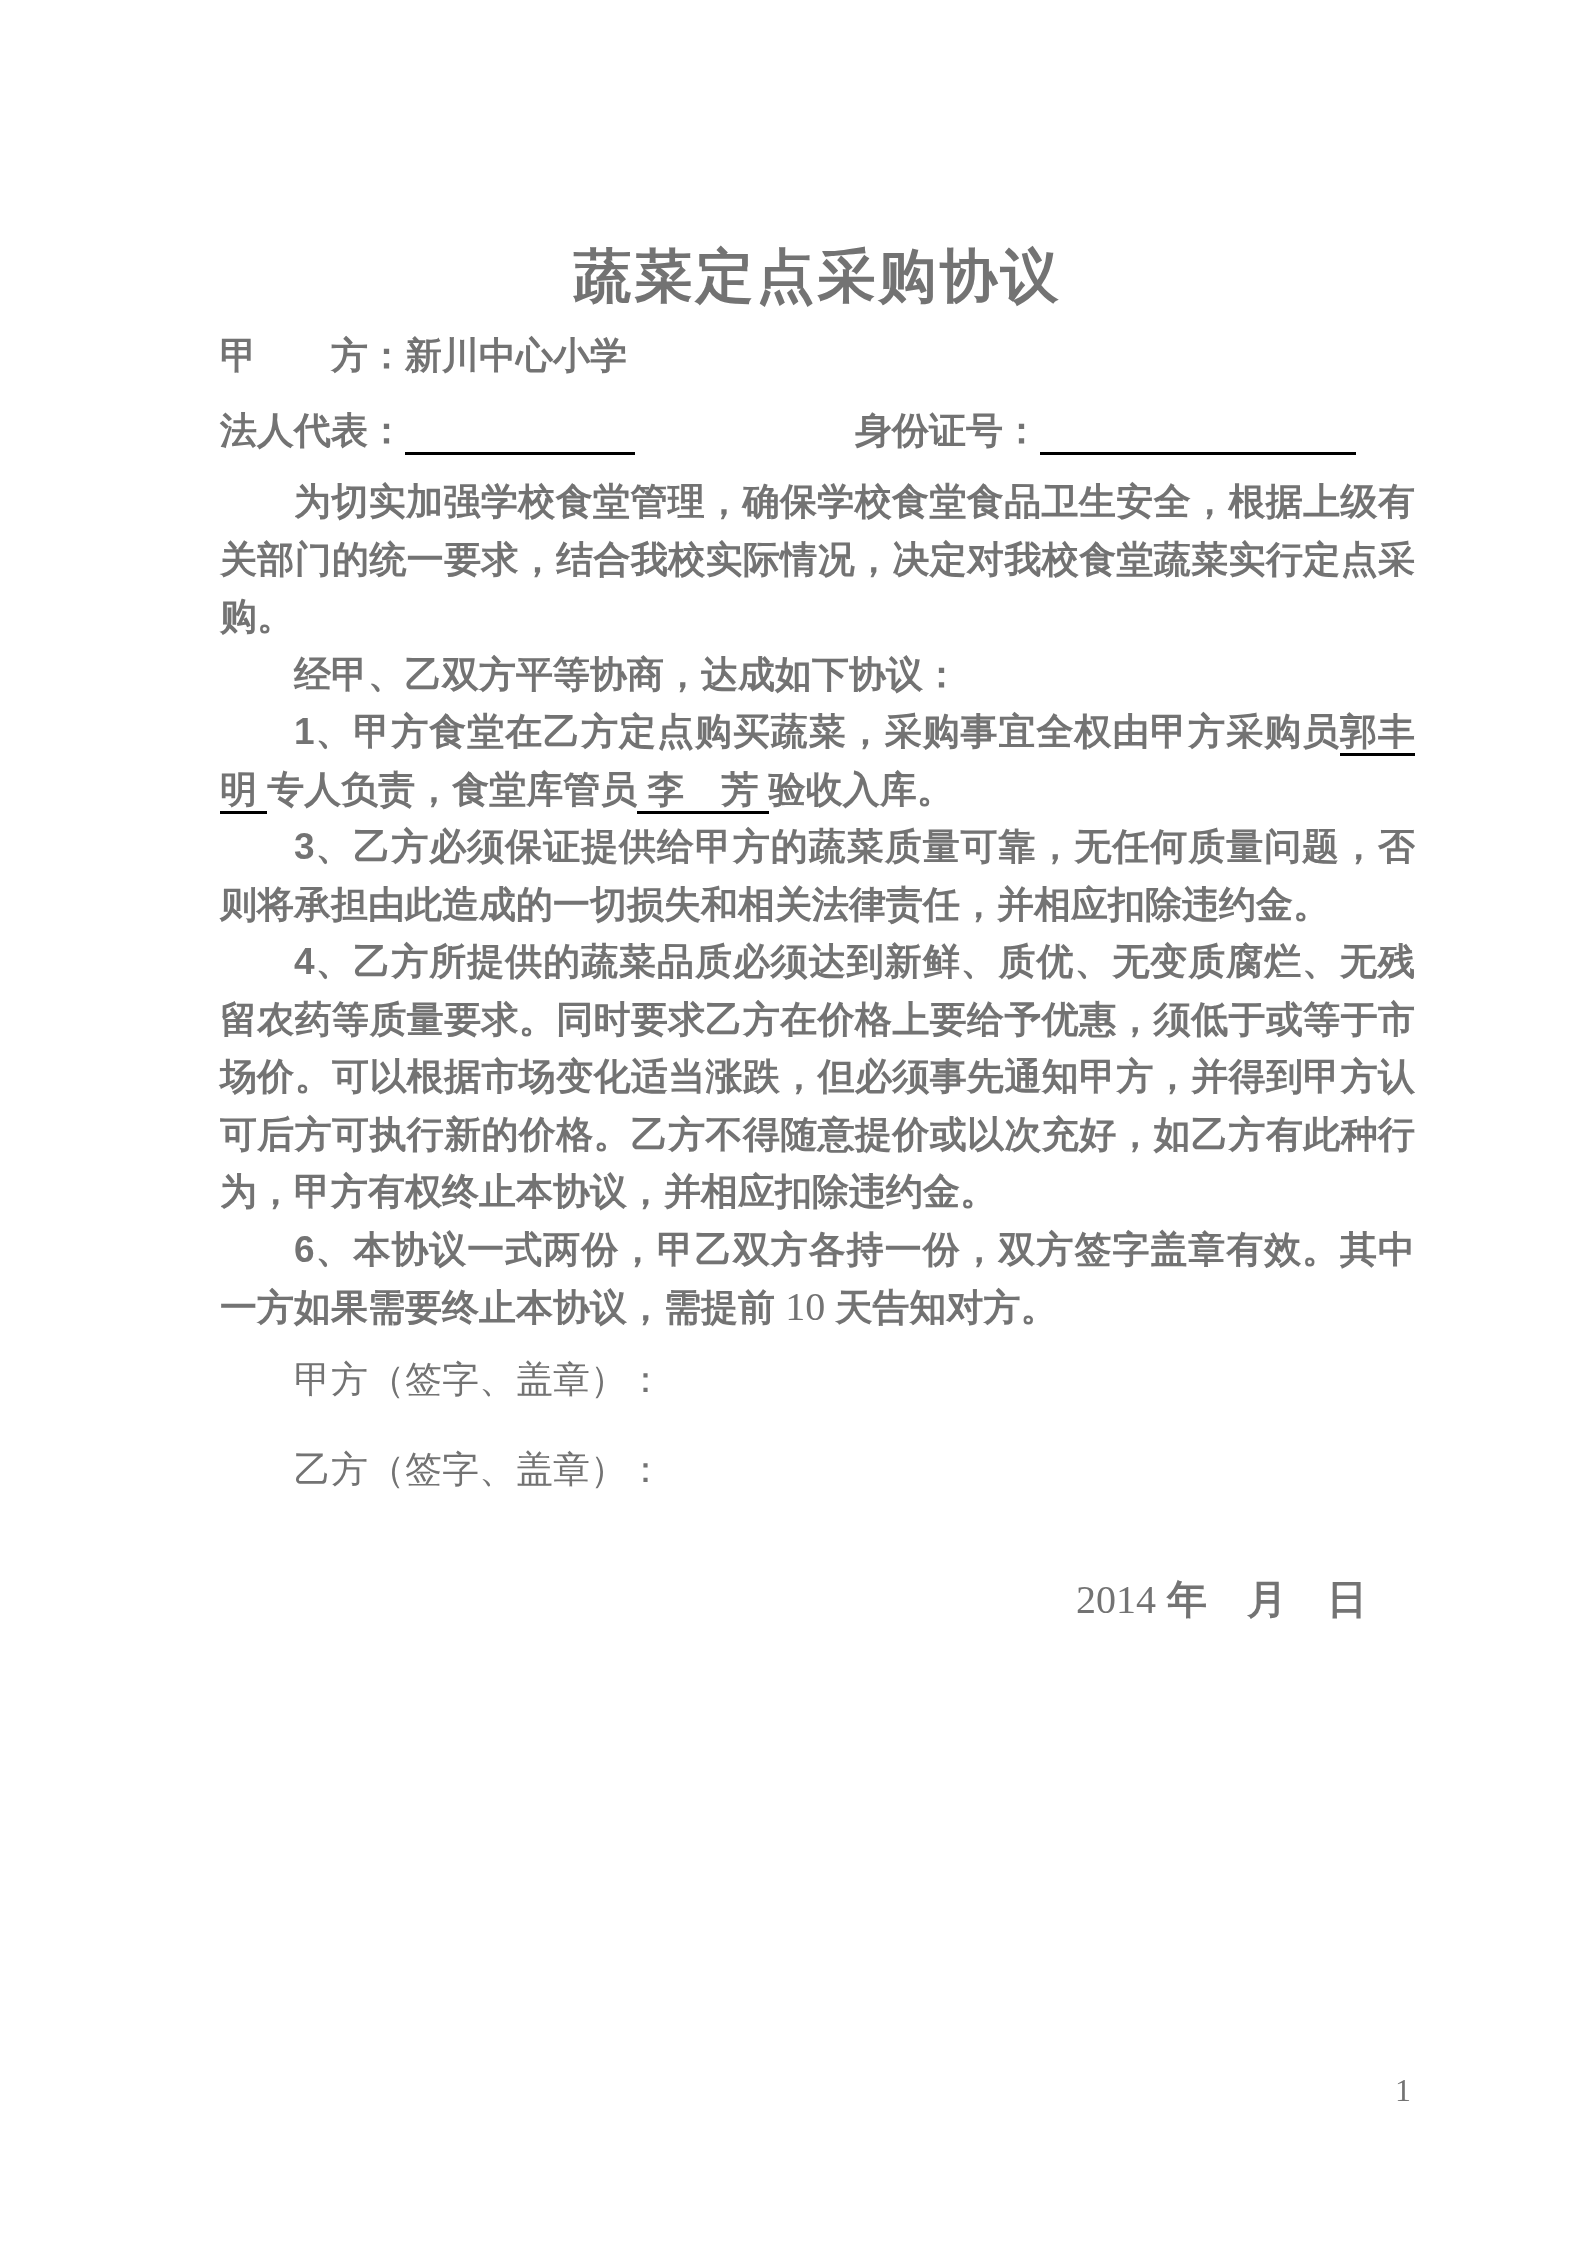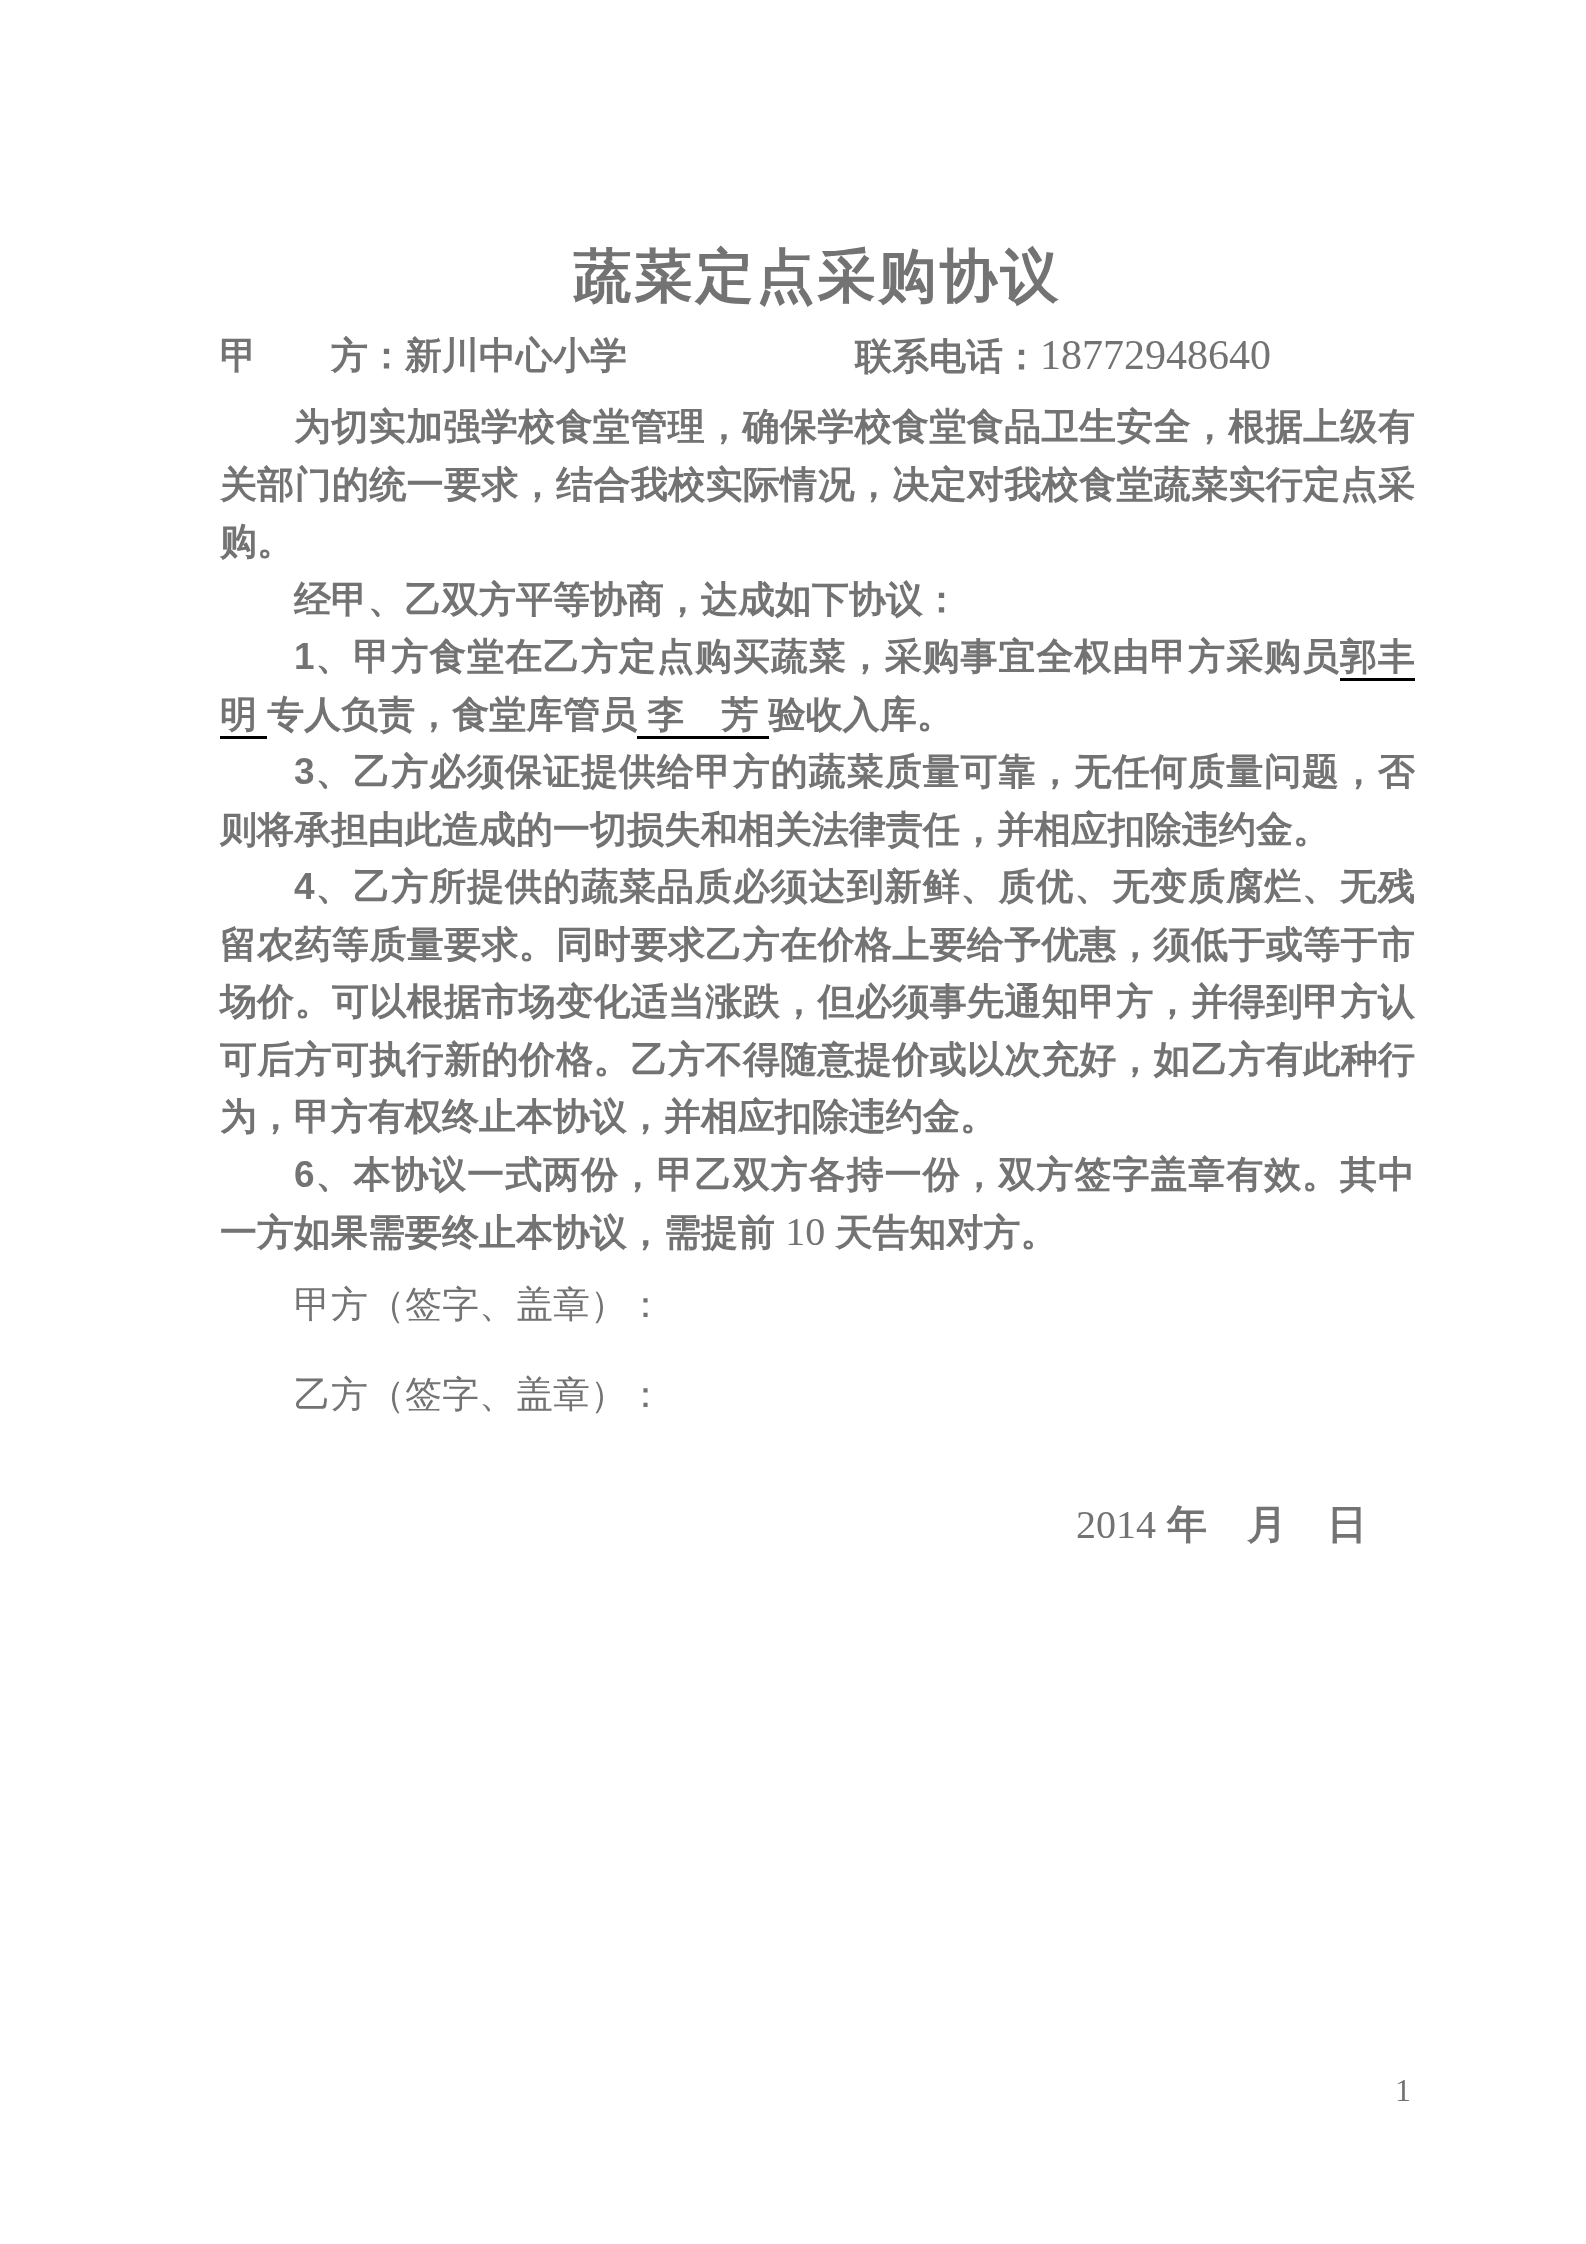--- a/index.html
+++ b/index.html
@@ -109,25 +109,28 @@
 </head>
 <body>
 
 <div class="page">
   <div class="content">
 
     <h1 class="title">蔬菜定点采购协议</h1>
 
     <div class="hdr-row">
       <span>甲　　方：</span><span>新川中心小学</span>
+    </div>
+
+    <div class="hdr-row">
+      <span>法人代表：</span><span class="blank w-legal"></span>
       <span class="col2">
-        <span>联系电话：</span><span class="num">18772948640</span>
+        <span>身份证号：</span><span class="blank w-id"></span>
       </span>
     </div>
-
 
 
     <p class="body-p first">为切实加强学校食堂管理，确保学校食堂食品卫生安全，根据上级有关部门的统一要求，结合我校实际情况，决定对我校食堂蔬菜实行定点采购。</p>
 
     <p class="body-p">经甲、乙双方平等协商，达成如下协议：</p>
 
     <p class="body-p"><span>1、甲方食堂在乙方定点购买蔬菜，采购事宜全权由甲方采购员</span><span class="u">郭丰明 </span><span>专人负责，食堂库管员</span><span class="u"> 李　芳 </span><span>验收入库。</span></p>
 
 
     <p class="body-p">3、乙方必须保证提供给甲方的蔬菜质量可靠，无任何质量问题，否则将承担由此造成的一切损失和相关法律责任，并相应扣除违约金。</p>

